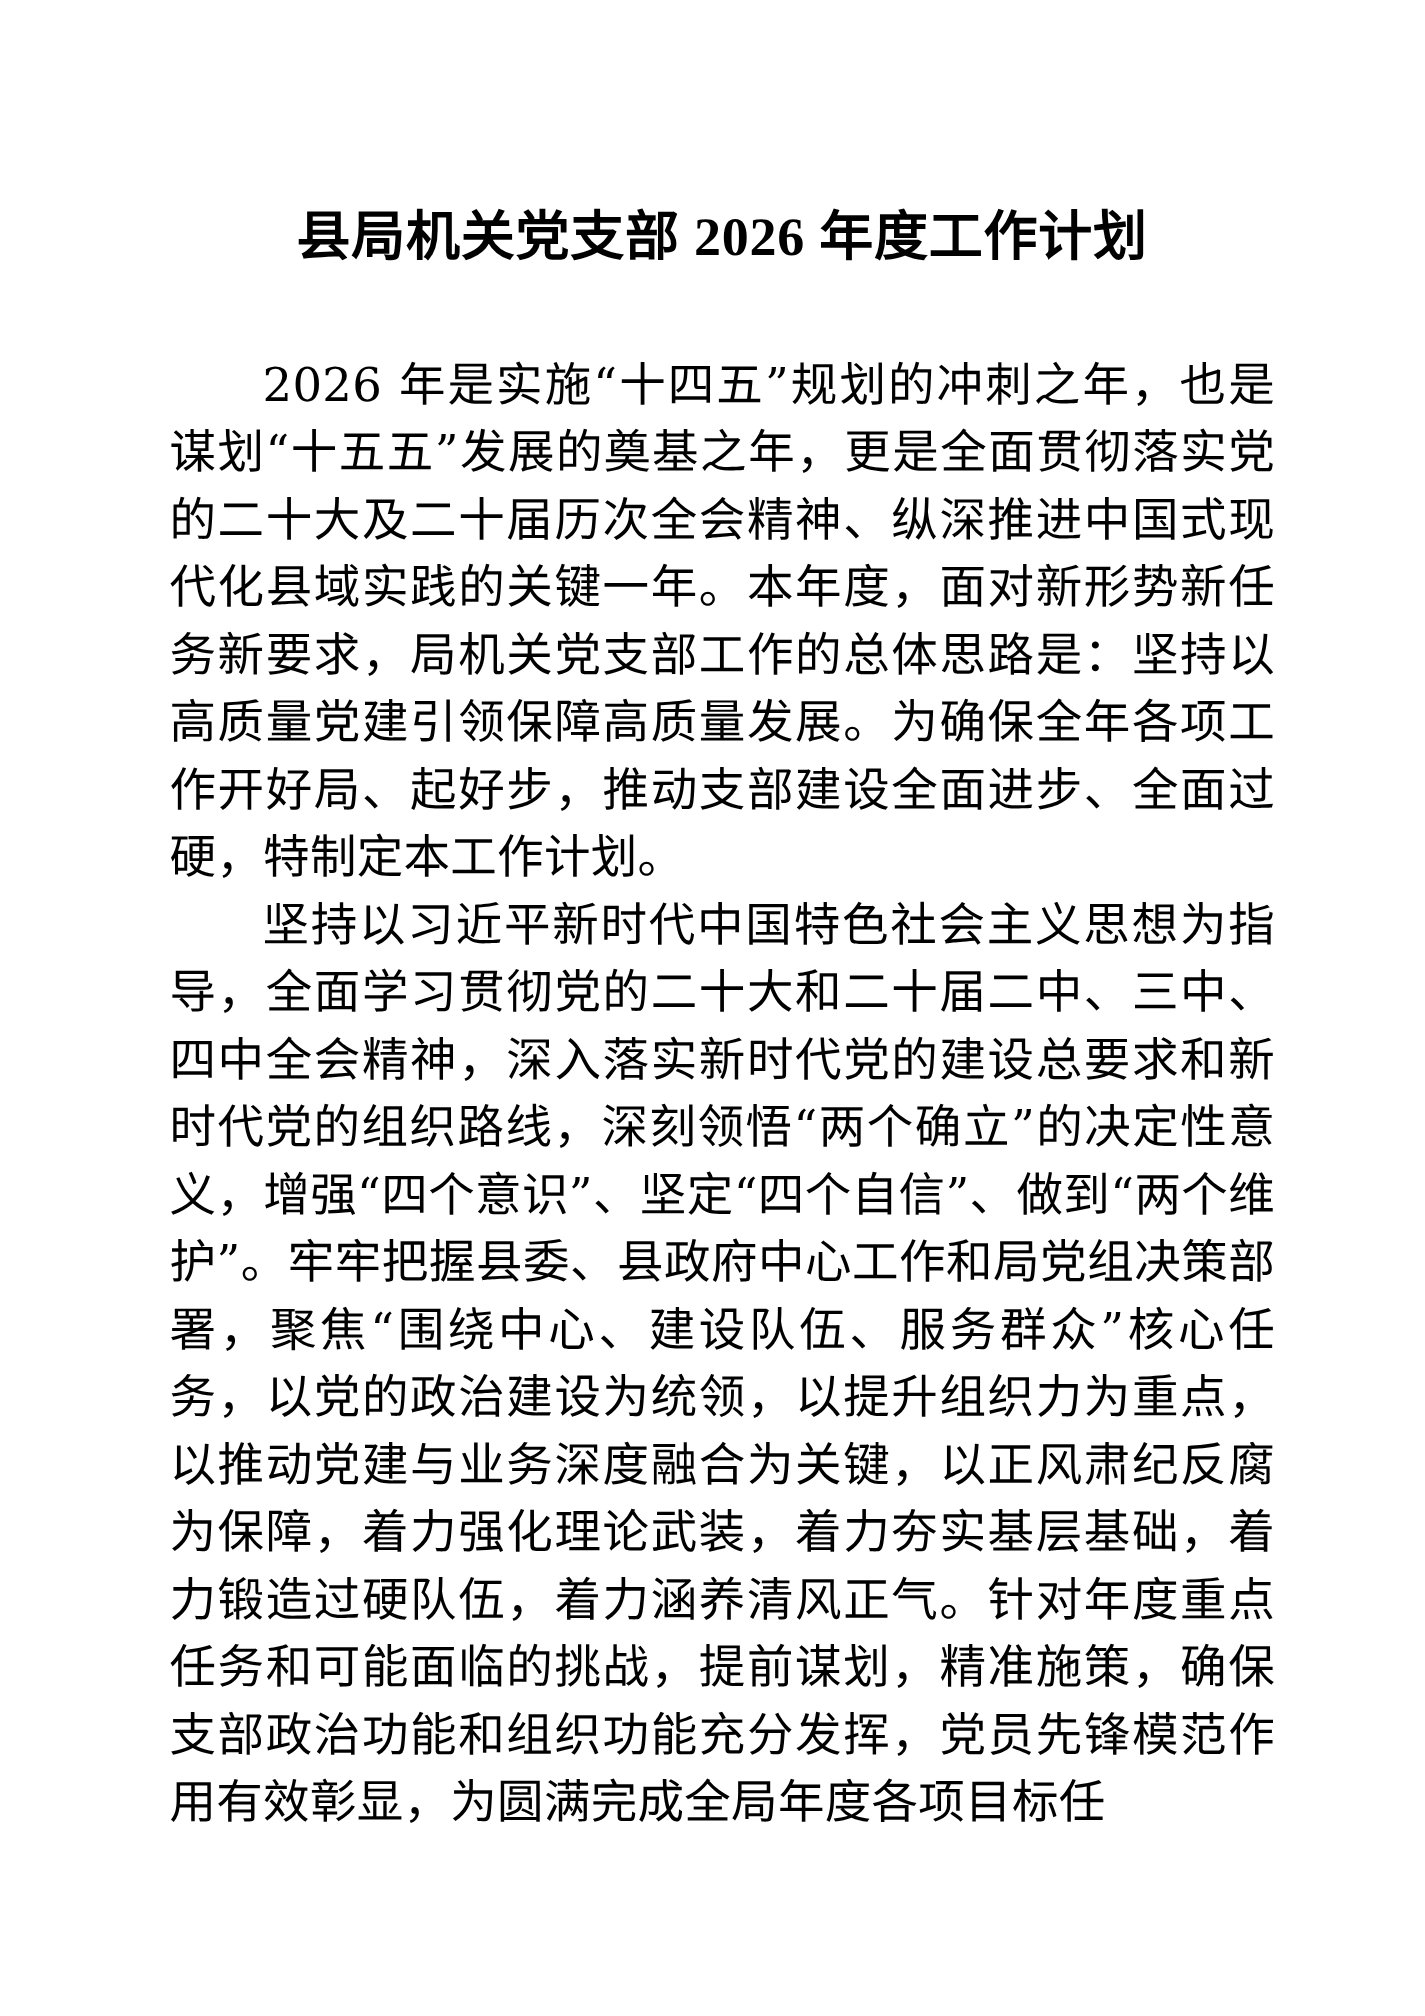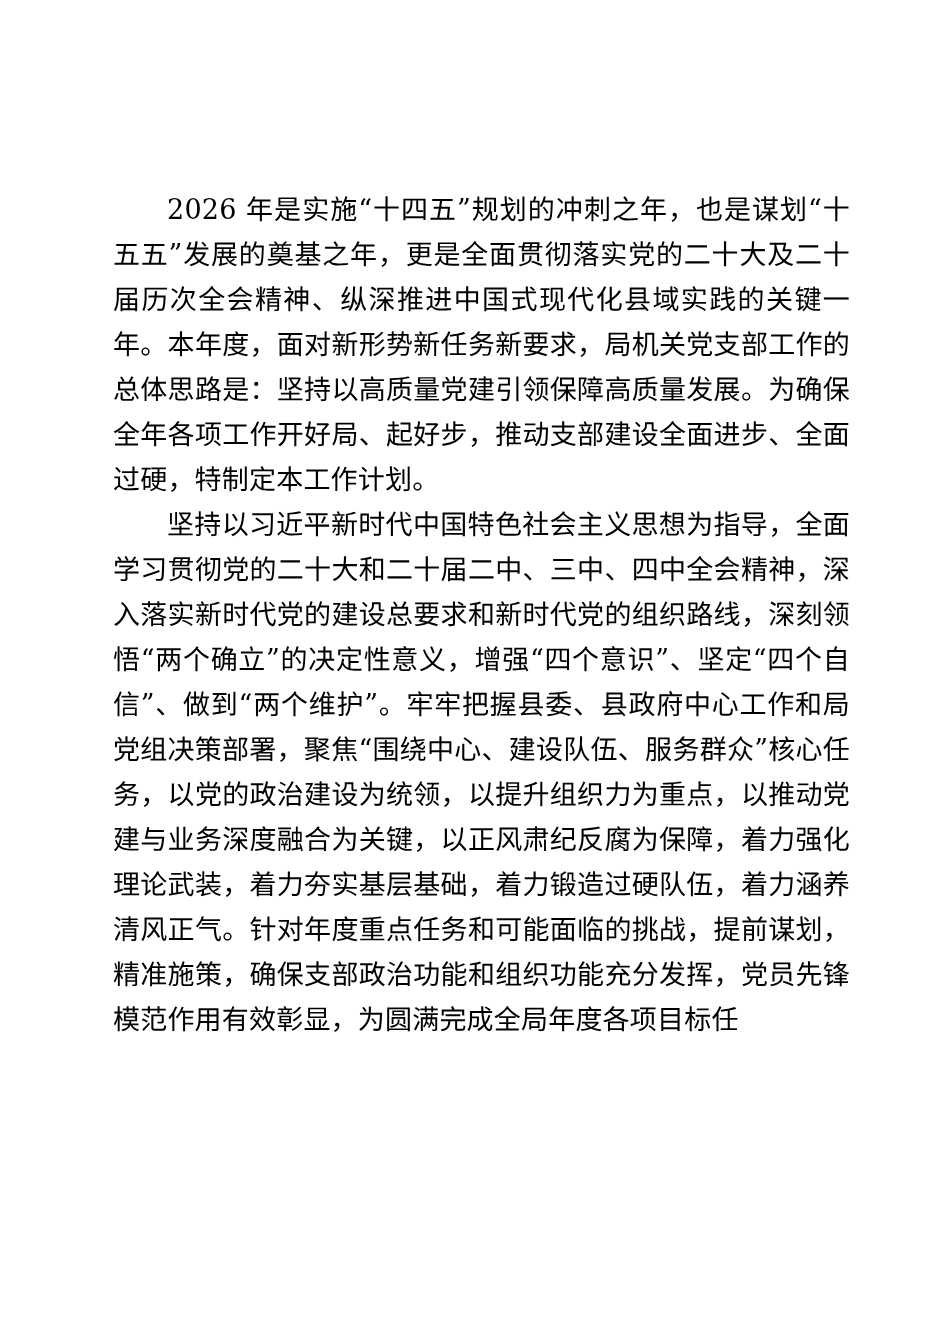--- a/index.html
+++ b/index.html
@@ -26,21 +26,21 @@
     font-weight: bold;
     font-size: 36px;
     line-height: 48px;
     text-align: center;
     letter-spacing: 0.5px;
   }
   .body-text {
     margin: 0;
     font-family: "DejaVu Serif", "Liberation Serif", serif;
     font-weight: normal;
-    font-size: 27px;
+    font-size: 31px;
     line-height: 45px;
     text-align: justify;
     text-justify: inter-character;
     text-indent: 2em;
     letter-spacing: 0.2px;
   }
   .intro-paragraph {
     margin-top: 53px;
   }
   .section-heading {
@@ -51,19 +51,20 @@
     line-height: 45px;
     text-indent: 2em;
     letter-spacing: 0.2px;
   }
 </style>
 </head>
 <body>
 
 <div class="page">
   <div class="content">
+    <h1 class="doc-title">县局机关党支部 2026 年度工作计划</h1>
 
     <p class="body-text intro-paragraph">2026 年是实施“十四五”规划的冲刺之年，也是谋划“十五五”发展的奠基之年，更是全面贯彻落实党的二十大及二十届历次全会精神、纵深推进中国式现代化县域实践的关键一年。本年度，面对新形势新任务新要求，局机关党支部工作的总体思路是：坚持以高质量党建引领保障高质量发展。为确保全年各项工作开好局、起好步，推动支部建设全面进步、全面过硬，特制定本工作计划。</p>
 
 
     <p class="body-text">坚持以习近平新时代中国特色社会主义思想为指导，全面学习贯彻党的二十大和二十届二中、三中、四中全会精神，深入落实新时代党的建设总要求和新时代党的组织路线，深刻领悟“两个确立”的决定性意义，增强“四个意识”、坚定“四个自信”、做到“两个维护”。牢牢把握县委、县政府中心工作和局党组决策部署，聚焦“围绕中心、建设队伍、服务群众”核心任务，以党的政治建设为统领，以提升组织力为重点，以推动党建与业务深度融合为关键，以正风肃纪反腐为保障，着力强化理论武装，着力夯实基层基础，着力锻造过硬队伍，着力涵养清风正气。针对年度重点任务和可能面临的挑战，提前谋划，精准施策，确保支部政治功能和组织功能充分发挥，党员先锋模范作用有效彰显，为圆满完成全局年度各项目标任</p>
   </div>
 </div>
 
 </body></html>

